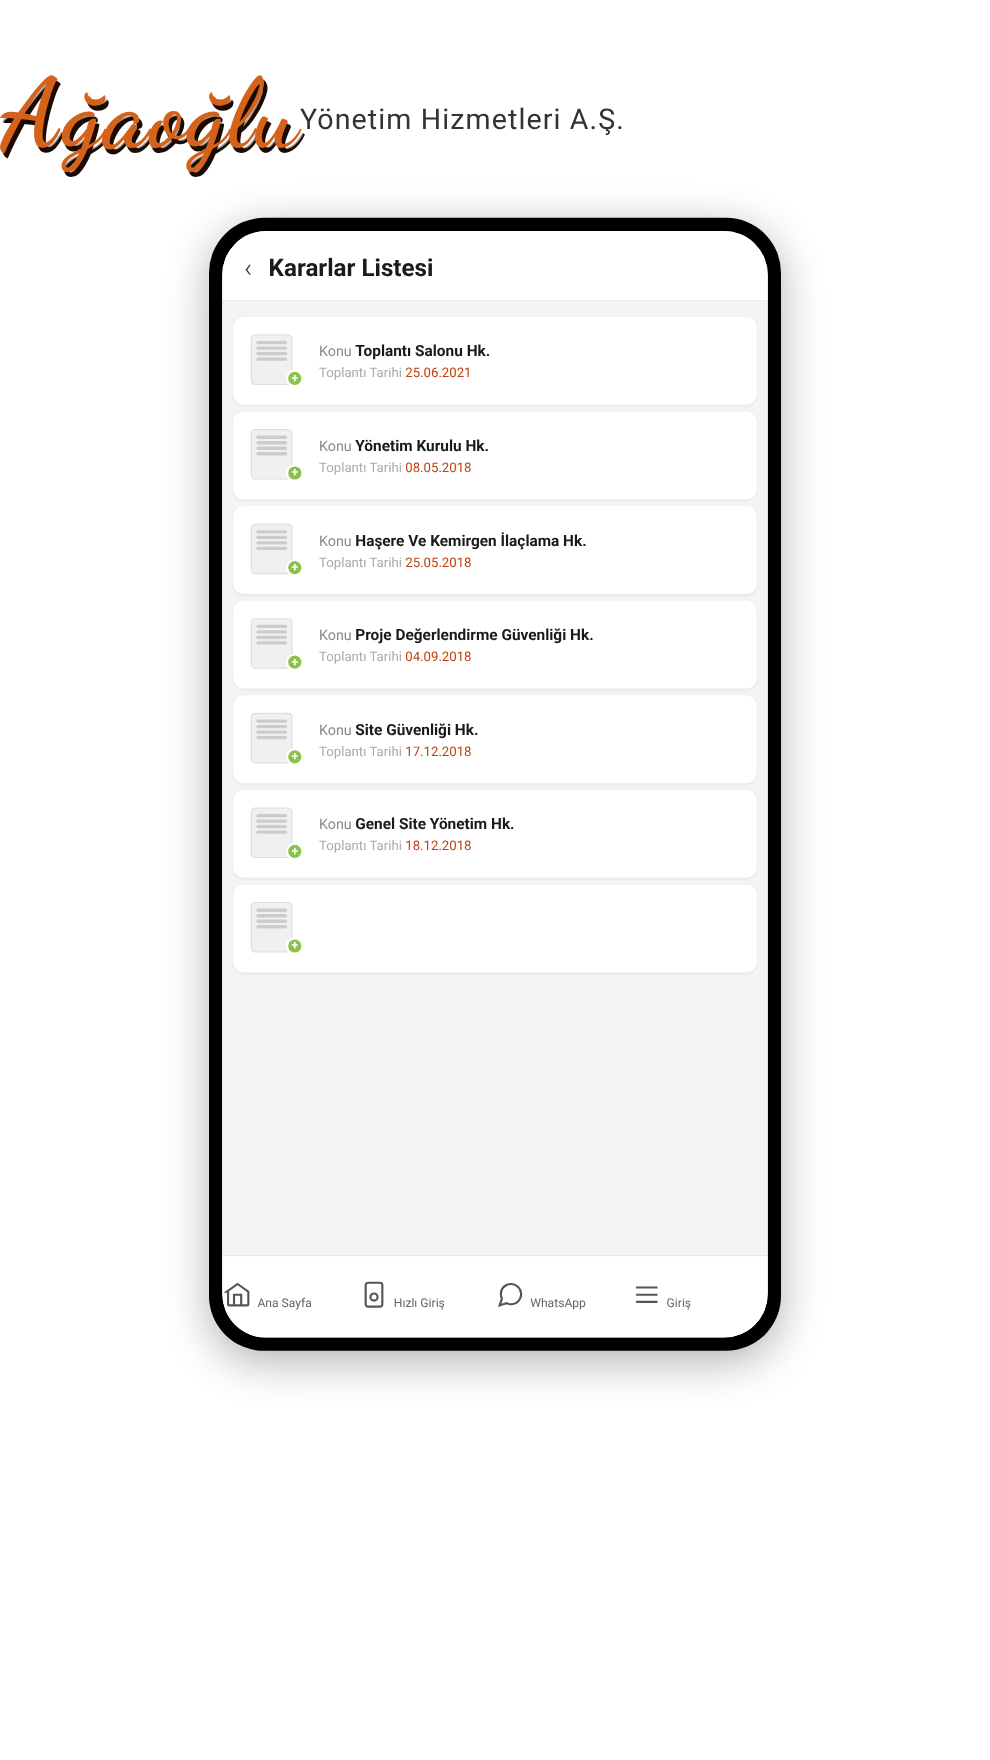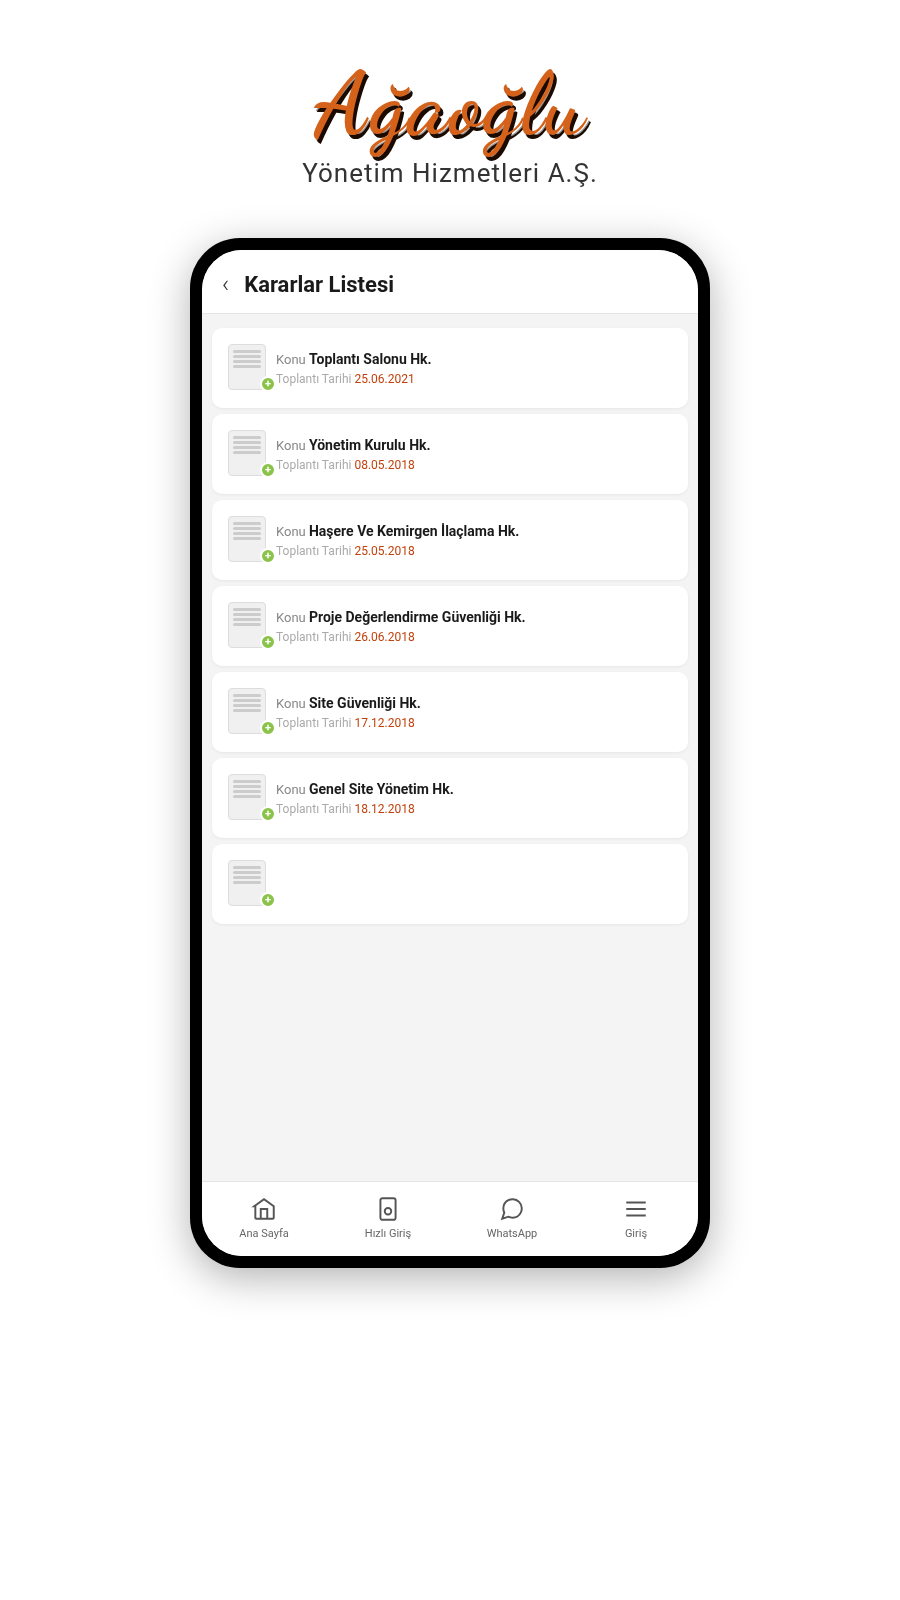--- a/index.html
+++ b/index.html
@@ -11,21 +11,20 @@
       overflow: hidden;
       display: flex;
       flex-direction: column;
       align-items: center;
     }
 
     
     .logo-section {
       width: 100%;
       display: flex;
-      flex-direction: column;
       align-items: center;
       padding-top: 60px;
       padding-bottom: 30px;
     }
 
     .logo-text {
       font-size: 88px;
       color: #d4621a;
       font-family: 'Dancing Script', 'Brush Script MT', cursive;
       font-weight: 700;
@@ -103,20 +102,21 @@
       padding: 8px 0;
     }
 
     .list-item {
       background: #ffffff;
       margin: 6px 10px;
       border-radius: 10px;
       padding: 16px 16px;
       display: flex;
       align-items: center;
+      gap: 14px;
       box-shadow: 0 1px 3px rgba(0,0,0,0.06);
     }
 
     .item-icon {
       width: 48px;
       height: 48px;
       flex-shrink: 0;
       position: relative;
     }
 
@@ -196,22 +196,21 @@
       border-top: 1px solid #e5e5e5;
       display: flex;
       justify-content: space-around;
       align-items: center;
       padding: 8px 0 12px 0;
       height: 75px;
     }
 
     .nav-item {
       display: flex;
-      flex-direction: column;
-      align-items: center;
+      align-items: flex-end;
       gap: 4px;
       cursor: pointer;
       flex: 1;
     }
 
     .nav-icon {
       width: 28px;
       height: 28px;
       display: flex;
       align-items: center;
@@ -293,21 +292,21 @@
           <div class="list-item">
     <div class="item-icon">
       <div class="doc-icon"></div>
       <div class="doc-badge"></div>
     </div>
     <div class="item-content">
       <div>
         <span class="item-konu-label">Konu </span><span class="item-konu-value">Proje Değerlendirme Güvenliği Hk.</span>
       </div>
       <div>
-        <span class="item-date-label">Toplantı Tarihi </span><span class="item-date-value">26.06.2018</span>
+        <span class="item-date-label">Toplantı Tarihi </span><span class="item-date-value">04.09.2018</span>
       </div>
     </div>
   </div>
           <div class="list-item">
     <div class="item-icon">
       <div class="doc-icon"></div>
       <div class="doc-badge"></div>
     </div>
     <div class="item-content">
       <div>

